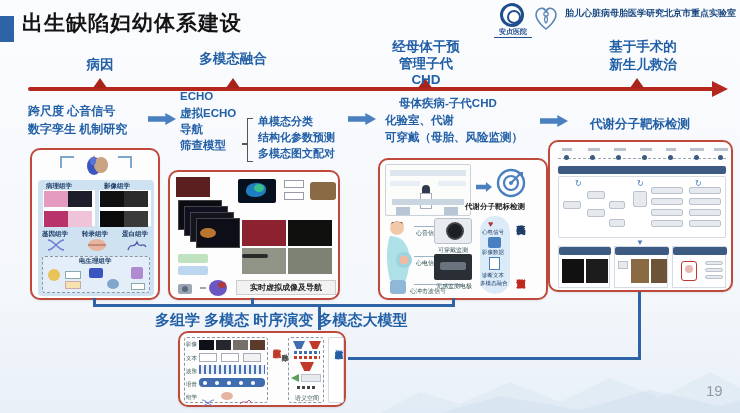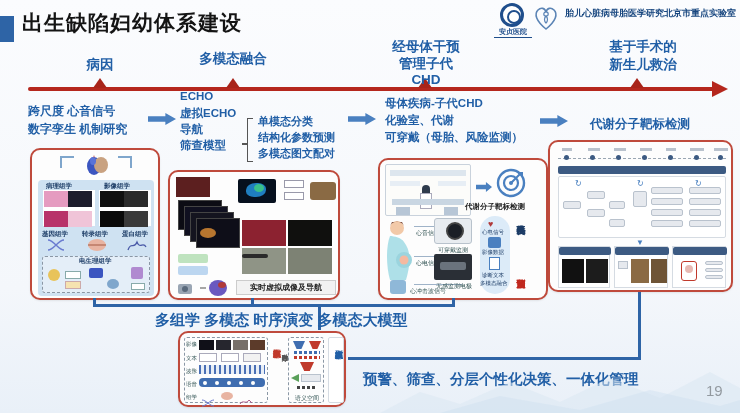--- a/index.html
+++ b/index.html
@@ -98,21 +98,21 @@
   <div class="abs bluehead" style="left:180px; top:122px;">导航</div>
   <div class="abs bluehead" style="left:180px; top:138px;">筛查模型</div>
 
   <div class="abs" style="left:242px; top:143px; width:6px; height:1.5px; background:#555;"></div>
   <div class="abs" style="left:247px; top:118px; width:6px; height:44px; border-left:1.5px solid #555; border-top:1.5px solid #555; border-bottom:1.5px solid #555;"></div>
   <div class="abs bluehead" style="left:258px; top:114px; font-size:11px;">单模态分类</div>
   <div class="abs bluehead" style="left:258px; top:130px; font-size:11px;">结构化参数预测</div>
   <div class="abs bluehead" style="left:258px; top:146px; font-size:11px;">多模态图文配对</div>
   <div class="abs arrow" style="left:348px; top:113px; width:28px;"></div>
 
-  <div class="abs bluehead" style="left:385px; top:96px;">母体疾病-子代CHD</div>
+  <div class="abs bluehead" style="left:399px; top:96px;">母体疾病-子代CHD</div>
   <div class="abs bluehead" style="left:385px; top:113px;">化验室、代谢</div>
   <div class="abs bluehead" style="left:385px; top:130px;">可穿戴（母胎、风险监测）</div>
   <div class="abs arrow" style="left:540px; top:115px; width:28px;"></div>
 
   <div class="abs bluehead" style="left:590px; top:116px; font-size:12.5px;">代谢分子靶标检测</div>
 
   <div class="abs rbox" style="left:30px; top:148px; width:130px; height:152px;">
 
     <div class="abs" style="left:28px; top:6px; width:14px; height:12px; border-left:2px solid #7fa6cc; border-top:2px solid #7fa6cc;"></div>
     <div class="abs" style="left:86px; top:6px; width:14px; height:12px; border-right:2px solid #7fa6cc; border-top:2px solid #7fa6cc;"></div>
@@ -383,20 +383,19 @@
       <span class="img abs" style="left:12px; top:36px; width:20px; height:8px; background:#e6e9ee; border:1px solid #b9c2cd;"></span>
       <span class="img abs" style="left:8px;  top:48px; width:20px; height:3px; background:repeating-linear-gradient(90deg,#444 0 3px,#fff 3px 5px);"></span>
       <div class="abs siglbl" style="left:6px; top:56px; font-size:6px;">语义空间</div>
     </div>
 
     <div class="abs" style="left:148px; top:4px; width:16px; height:66px; background:#fff; border:1px solid #d5dbe2; border-radius:2px;">
       <div class="abs vtext" style="left:3px; top:6px; font-size:8px; color:#215fa6;">多模态大模型</div>
     </div>
   </div>
 
-  <div class="abs bluehead" style="left:363px; top:370px; font-size:14.5px;">预警、筛查、分层个性化决策、一体化管理</div>
   <div class="abs pagenum" style="left:706px; top:382px;">19</div>
 
   <svg class="abs watermark" style="left:380px; top:352px;" width="360" height="61" viewBox="0 0 360 61">
     <path d="M0 61 L40 40 L80 52 L130 30 L180 50 L230 26 L280 46 L330 20 L360 36 L360 61 Z" fill="#dbe7f3" opacity="0.55"></path>
     <path d="M60 61 L120 44 L200 58 L270 38 L340 54 L360 48 L360 61 Z" fill="#cfe0ef" opacity="0.45"></path>
   </svg>
 </div>
 
 </body></html>

